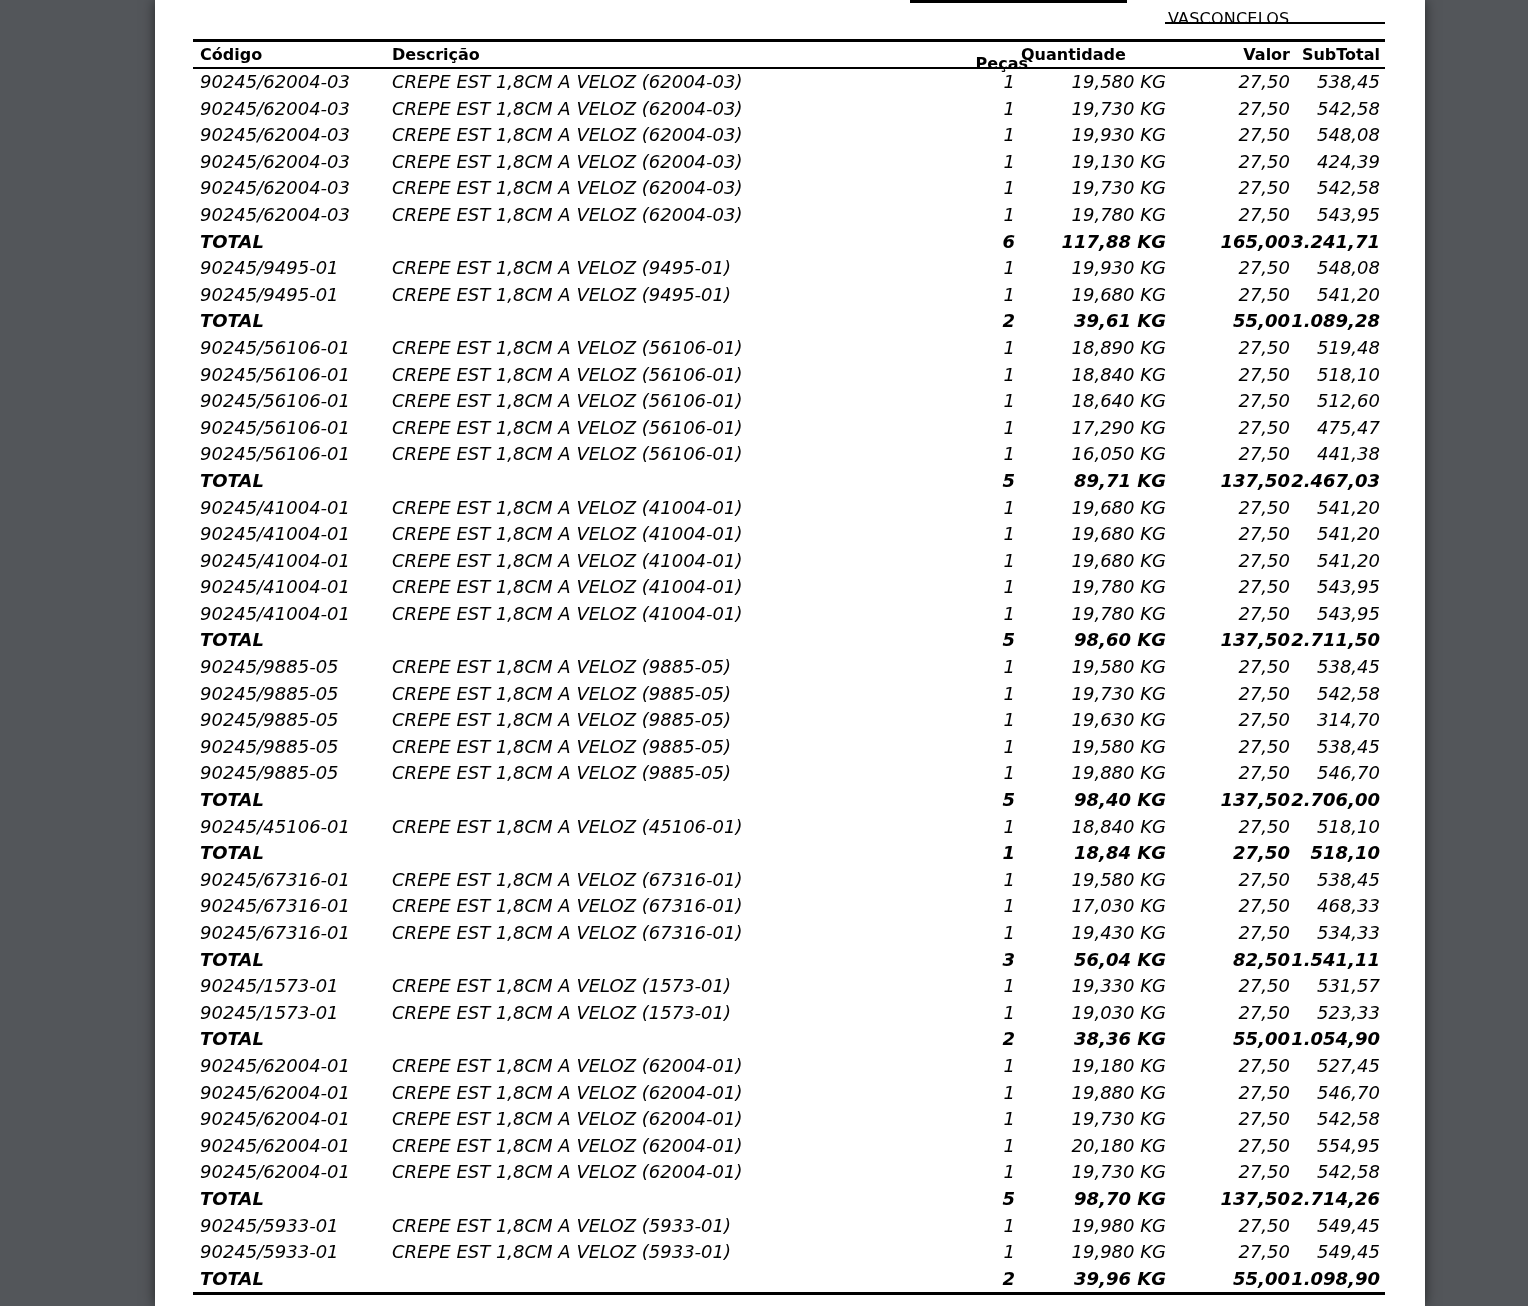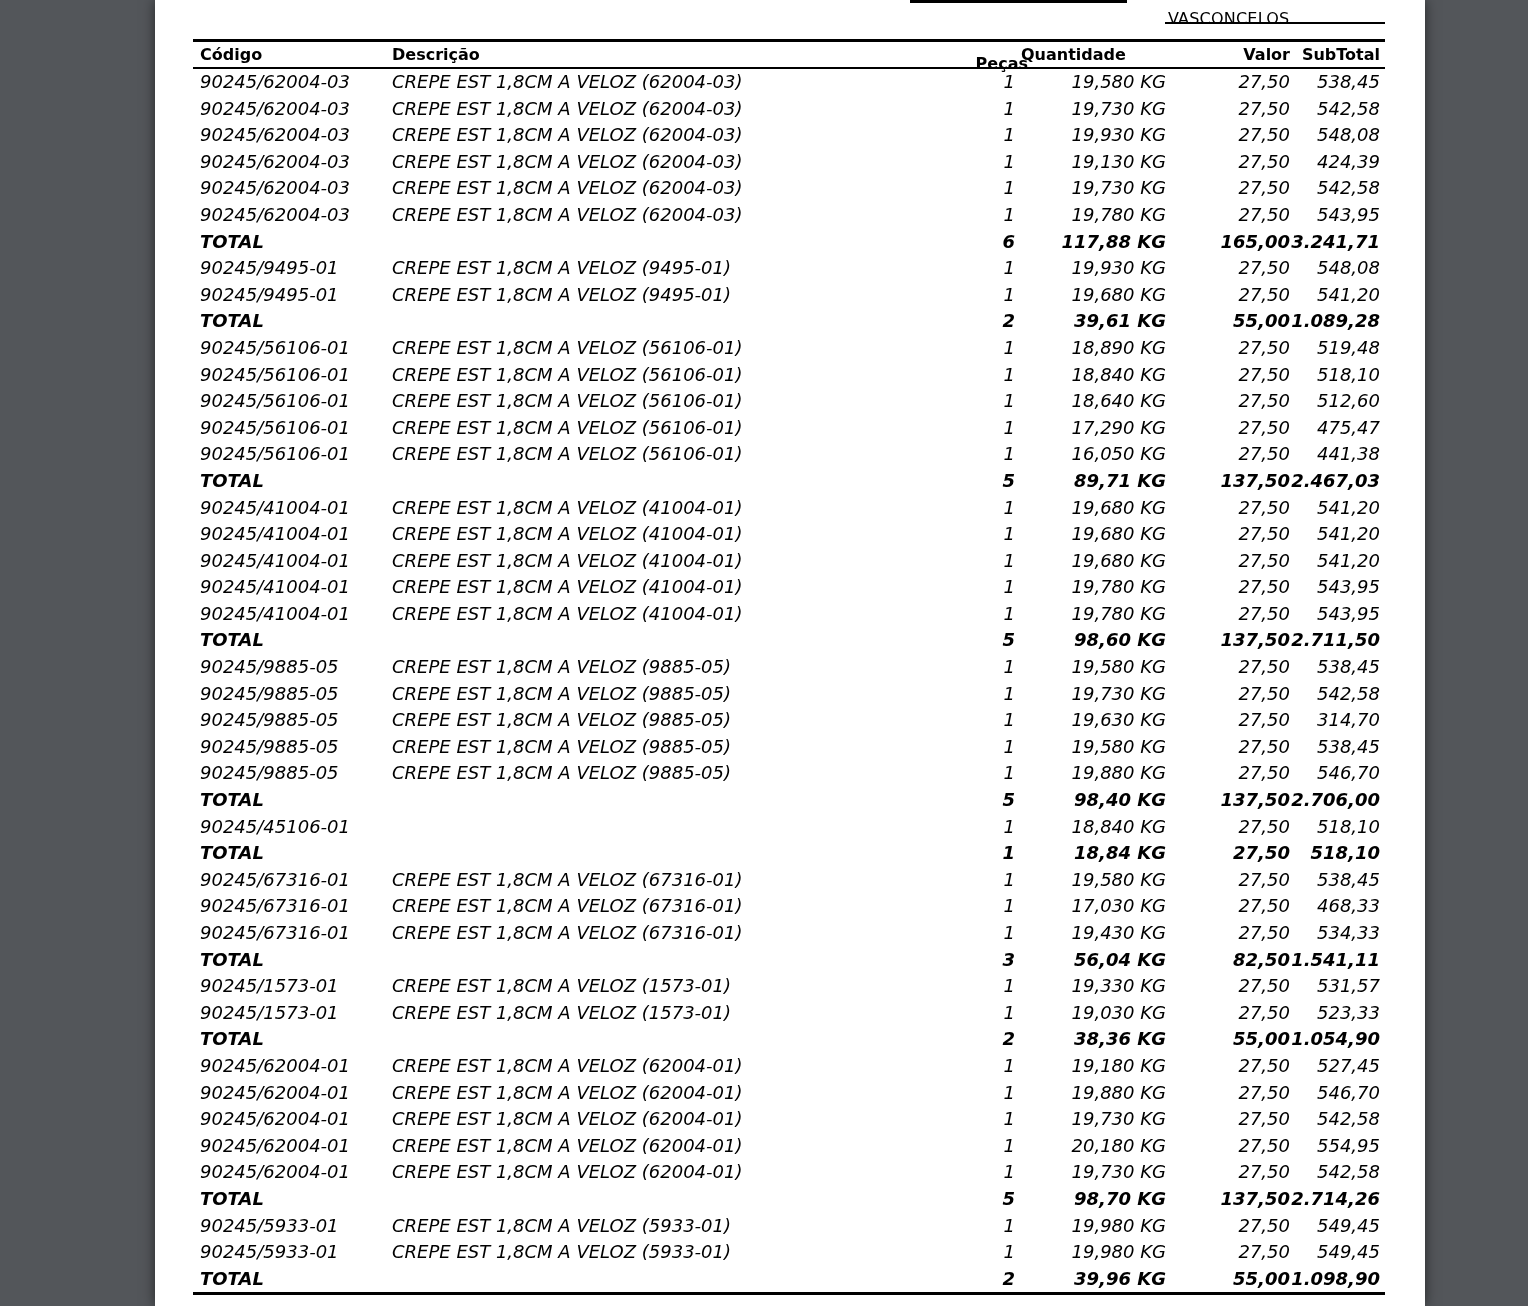--- a/index.html
+++ b/index.html
@@ -280,20 +280,21 @@
           <div class="trow total">
     <span class="c-codigo">TOTAL</span>
     <span class="c-desc"></span>
     <span class="c-pecas">5</span>
     <span class="c-qtd">98,40 KG</span>
     <span class="c-valor">137,50</span>
     <span class="c-sub">2.706,00</span>
   </div>
           <div class="trow">
     <span class="c-codigo">90245/45106-01</span>
+    <span class="c-desc">CREPE EST 1,8CM A VELOZ (45106-01)</span>
     <span class="c-pecas">1</span>
     <span class="c-qtd">18,840 KG</span>
     <span class="c-valor">27,50</span>
     <span class="c-sub">518,10</span>
   </div>
           <div class="trow total">
     <span class="c-codigo">TOTAL</span>
     <span class="c-desc"></span>
     <span class="c-pecas">1</span>
     <span class="c-qtd">18,84 KG</span>

